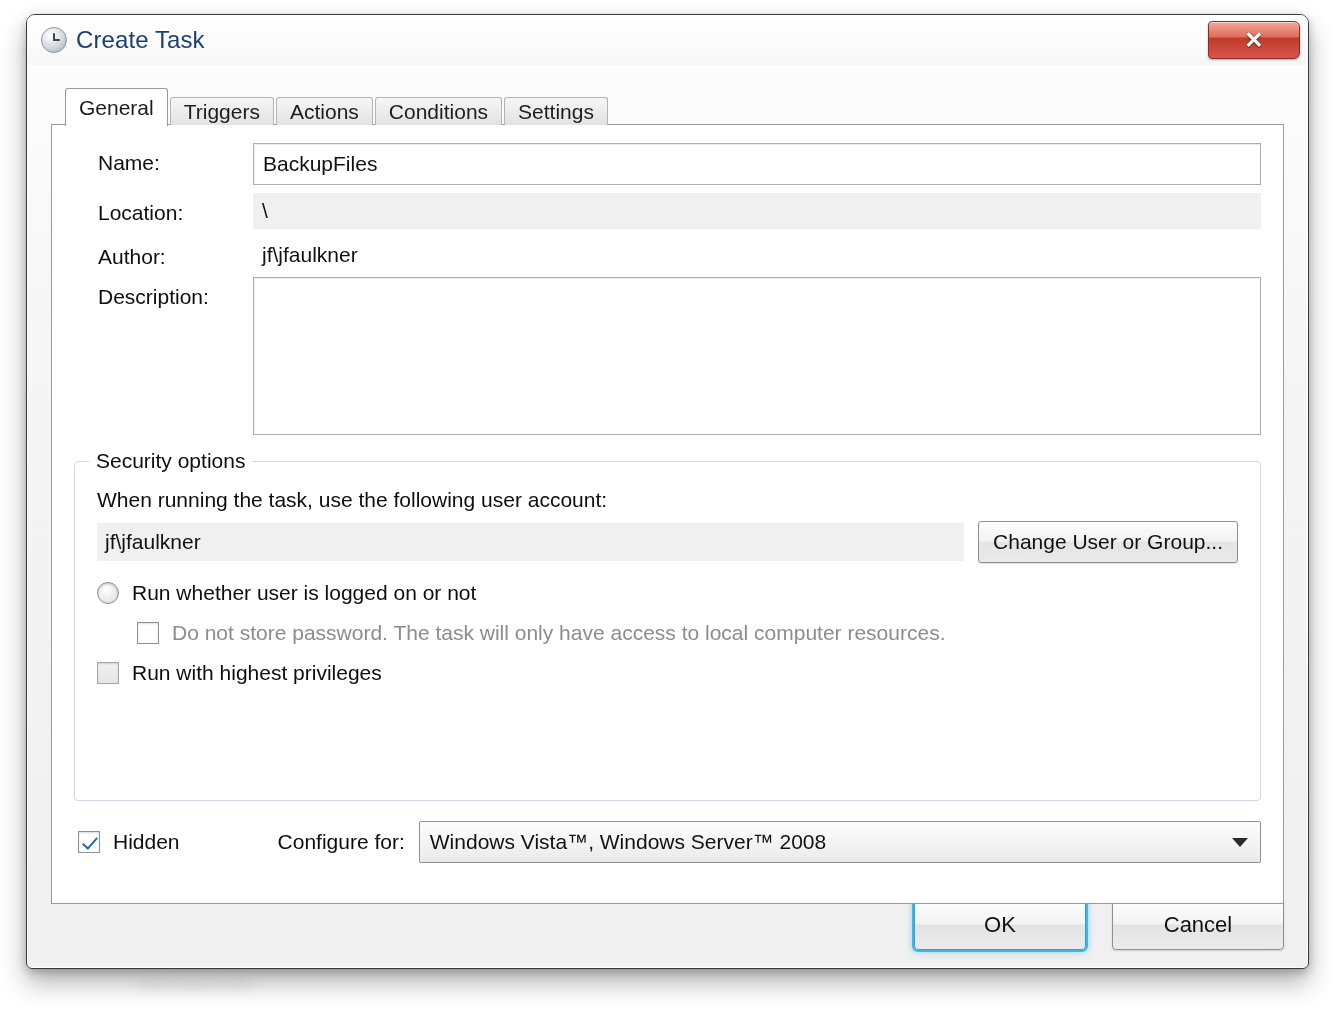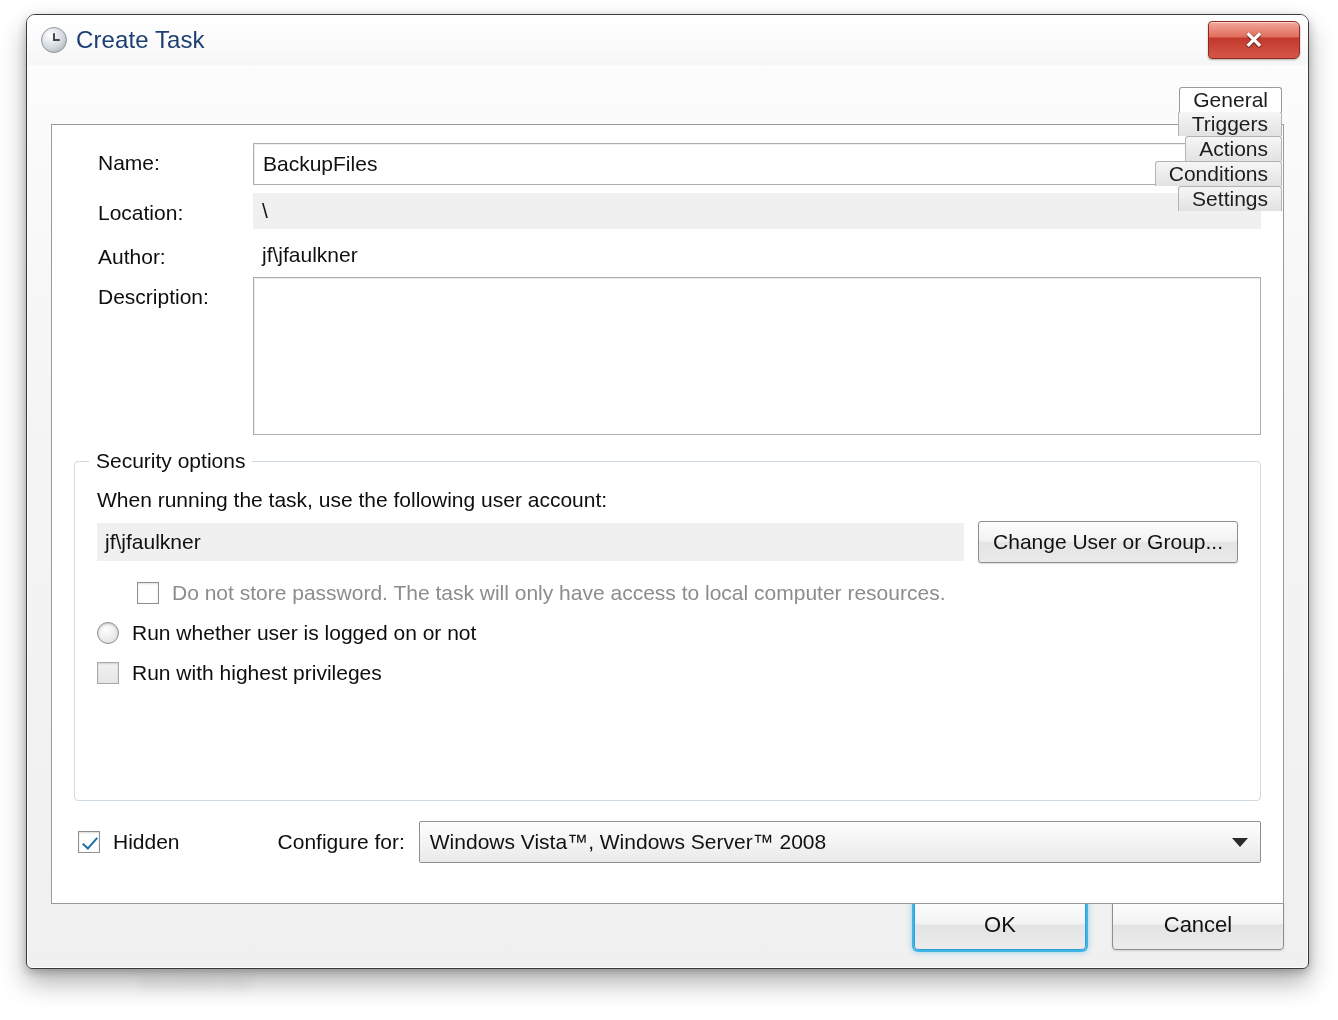--- a/index.html
+++ b/index.html
@@ -96,21 +96,20 @@
     padding: 22px 24px 0 24px;
   }
 
   
   #tabstrip {
     position: relative;
     height: 38px;
     display: flex; align-items: flex-end;
     padding-left: 14px;
     z-index: 2;
-    flex-direction: column;
   }
   .tab {
     height: 28px;
     padding: 0 13px;
     margin-right: 2px;
     display: flex; align-items: center;
     font-size: 21px;
     color: #1d1d1d;
     border: 1px solid #b3b3b3;
     border-bottom: none;
@@ -388,28 +387,28 @@
         <div id="security-legend">Security options</div>
 
         <div id="security-prompt">When running the task, use the following user account:</div>
 
         <div id="account-row">
           <div id="account-value">jf\jfaulkner</div>
           <button class="push-button">Change User or Group...</button>
         </div>
 
 
+        <div class="opt-row">
+          <span class="radio"></span>
+          <span class="opt-label">Run whether user is logged on or not</span>
+        </div>
+
         <div class="opt-row indent">
           <span class="checkbox"></span>
           <span class="opt-label disabled">Do not store password.  The task will only have access to local computer resources.</span>
-        </div>
-
-        <div class="opt-row">
-          <span class="radio"></span>
-          <span class="opt-label">Run whether user is logged on or not</span>
         </div>
 
         <div class="opt-row">
           <span class="checkbox disabled"></span>
           <span class="opt-label">Run with highest privileges</span>
         </div>
       </div>
 
       <div id="config-row">
         <span class="checkbox checked"></span>

